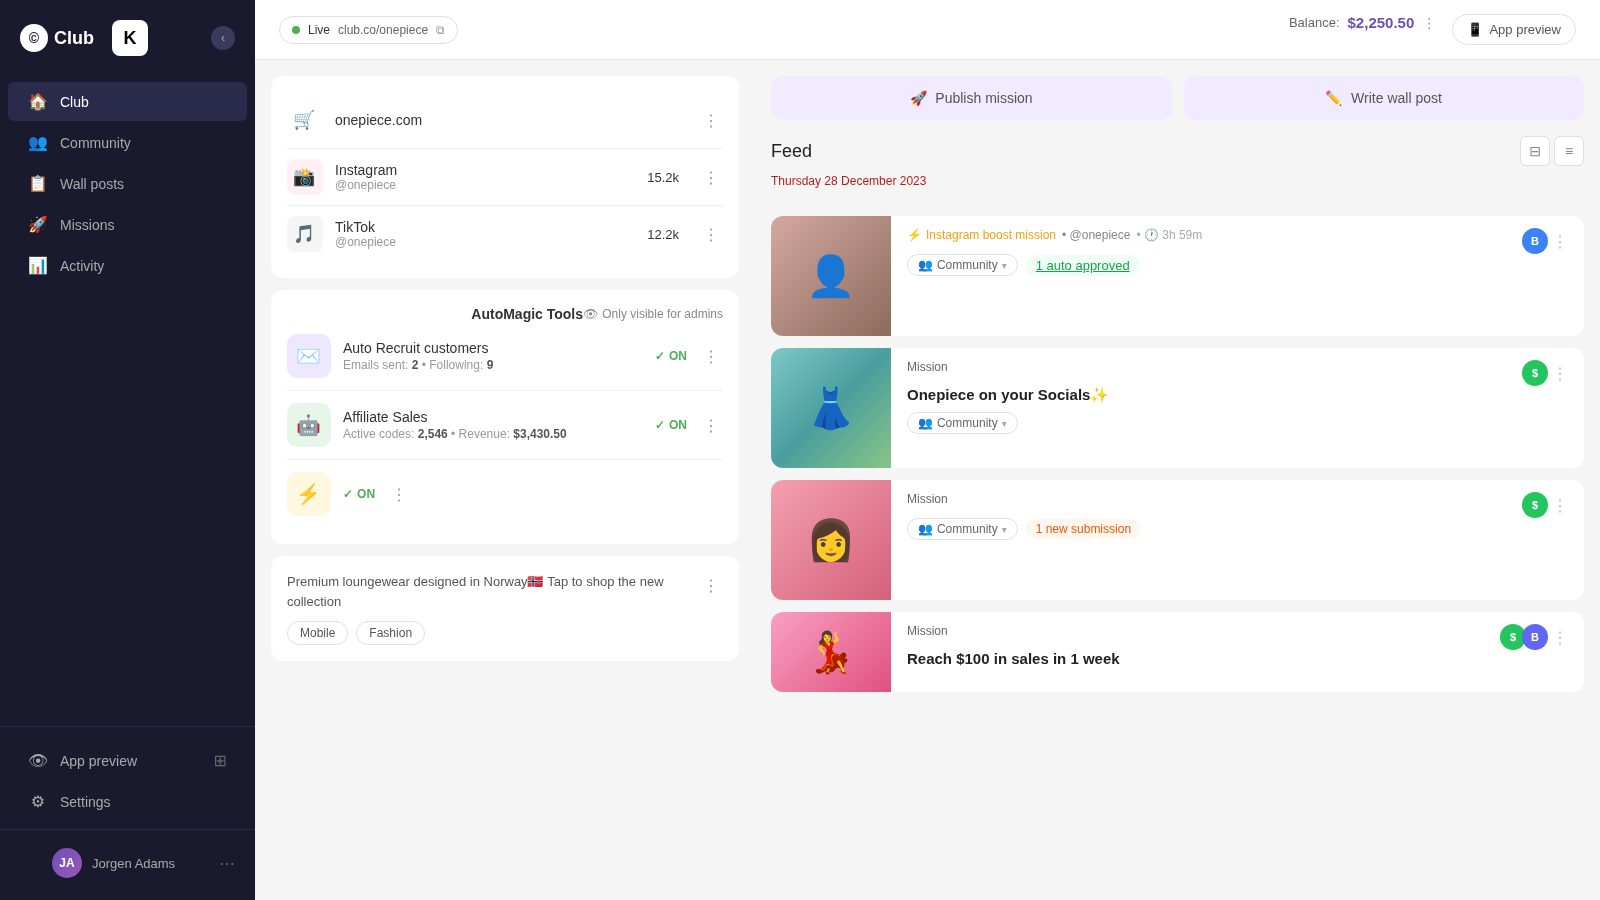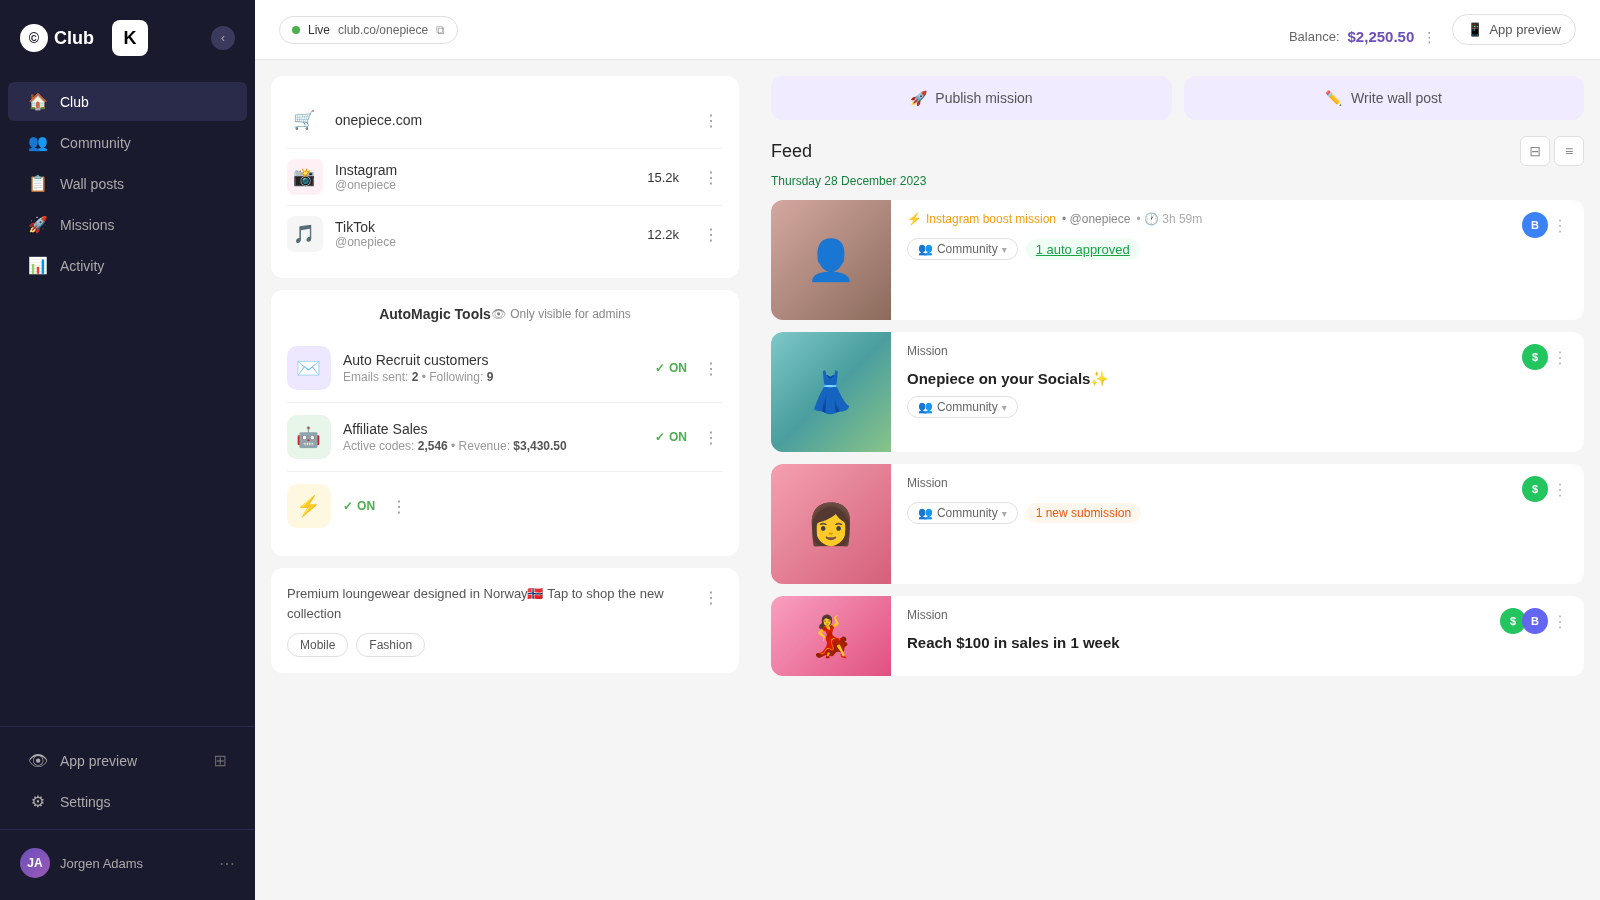--- a/index.html
+++ b/index.html
@@ -52,21 +52,21 @@
     }
     .nav-item.active { background: #2a2a4a; color: #fff; }
     .nav-icon { font-size: 16px; width: 20px; text-align: center; }
     .sidebar-bottom {
       padding: 12px 0;
       border-top: 1px solid #2a2a4a;
     }
     .sidebar-bottom .nav-item { margin: 2px 8px; }
     .user-section {
       display: flex; align-items: center; gap: 10px;
-      padding: 10px 20px; cursor: pointer;
+      padding: 10px 20px; cursor: pointer; margin-left: 32px;
     }
     .user-avatar {
       width: 30px; height: 30px; border-radius: 50%;
       background: linear-gradient(135deg, #6b4fbb, #9b59b6);
       display: flex; align-items: center; justify-content: center;
       font-size: 12px; color: #fff; font-weight: 600;
     }
     .user-name { color: #aaa; font-size: 13px; }
     .user-menu { margin-left: auto; color: #666; font-size: 16px; }
 
@@ -96,21 +96,21 @@
     }
     .live-dot {
       width: 8px; height: 8px; border-radius: 50%;
       background: #4caf50;
     }
     .live-text { color: #333; font-size: 12px; font-weight: 500; }
     .live-url { color: #666; font-size: 12px; }
     .copy-icon { color: #999; font-size: 12px; cursor: pointer; }
     .topbar-right {
       margin-left: auto;
-      display: flex; align-items: flex-end; gap: 16px;
+      display: flex; align-items: flex-start; gap: 16px;
     }
     .balance-section { display: flex; align-items: center; gap: 8px; }
     .balance-label { color: #666; font-size: 13px; }
     .balance-amount { color: #6b4fbb; font-size: 15px; font-weight: 700; }
     .balance-menu { color: #999; cursor: pointer; font-size: 14px; }
     .app-preview-btn {
       display: flex; align-items: center; gap: 6px;
       border: 1px solid #e0e0e0; border-radius: 20px;
       padding: 7px 14px; font-size: 13px; cursor: pointer;
       color: #555; background: #fff;
@@ -152,22 +152,21 @@
       display: flex; align-items: center; justify-content: center;
       font-size: 18px;
     }
     .social-name { font-size: 14px; color: #333; font-weight: 500; flex: 1; }
     .social-handle { font-size: 12px; color: #999; }
     .social-count { font-size: 13px; color: #333; font-weight: 500; margin-right: 8px; }
     .more-btn { color: #999; cursor: pointer; font-size: 16px; padding: 4px; }
 
     
     .section-header {
-      display: flex; align-items: center; justify-content: center;
-      margin-bottom: 12px;
+      display: flex; align-items: center; justify-content: flex-end;
     }
     .section-title { font-size: 14px; font-weight: 600; color: #333; }
     .admin-badge {
       display: flex; align-items: center; gap: 4px;
       font-size: 12px; color: #888;
     }
 
     .tool-item {
       display: flex; align-items: center; gap: 12px;
       padding: 12px 0;
@@ -233,21 +232,21 @@
     }
     .feed-title { font-size: 18px; font-weight: 400; color: #222; }
     .feed-view-toggle { display: flex; gap: 4px; }
     .view-btn {
       width: 30px; height: 30px; border-radius: 6px;
       border: 1px solid #e0e0e0; background: #fff;
       display: flex; align-items: center; justify-content: center;
       cursor: pointer; color: #888; font-size: 14px;
     }
 
-    .feed-date { font-size: 12px; color: #15803d; margin-bottom: 12px; }
+    .feed-date { font-size: 12px; color: #b91c1c; margin-bottom: 28px; }
 
     .feed-card {
       background: #fff;
       border-radius: 12px;
       margin-bottom: 12px;
       overflow: hidden;
       display: flex;
     }
     .feed-card-body {
       flex: 1;

